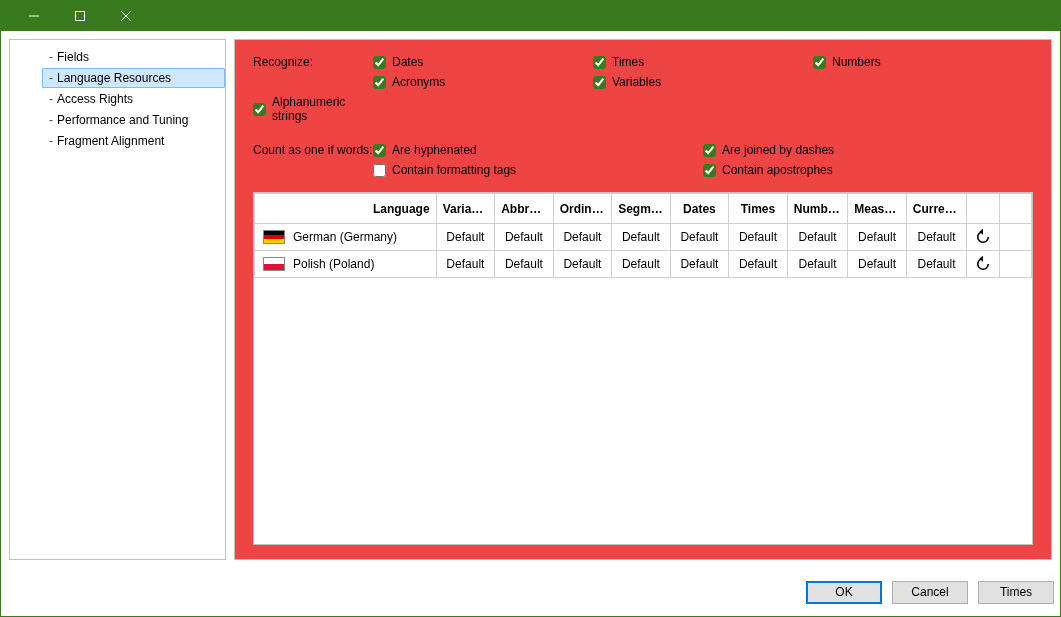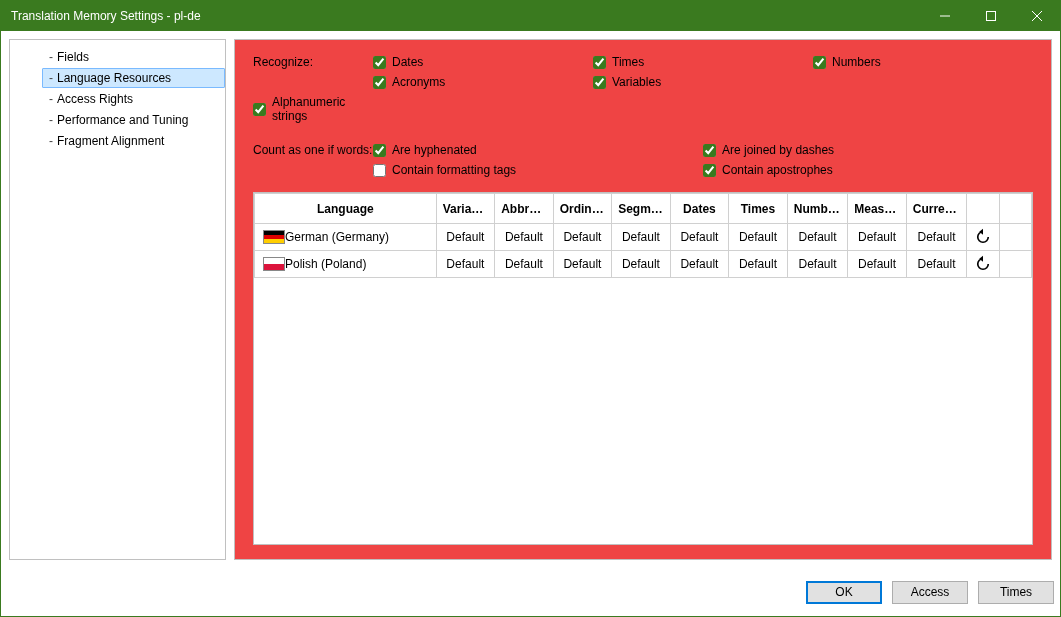--- a/index.html
+++ b/index.html
@@ -21,40 +21,39 @@
   .tree-item.selected { background: #cde8ff; border: 1px solid #7abaff; }
   .main-panel { flex: 1; border: 1px solid #c0c0c0; background: #ef4444; padding: 14px 18px; display:flex; flex-direction:column; }
   .form-grid { display: grid; grid-template-columns: 120px 220px 220px 220px; row-gap: 4px; align-items: start; }
   .form-label { padding-top: 1px; }
   .chk { display:flex; align-items:center; gap:6px; padding:1px 0; }
   .chk input { accent-color: #3a7a1f; margin:0; width:13px; height:13px; }
   .count-row { display:grid; grid-template-columns: 120px 330px 330px; row-gap:4px; margin-top: 18px; }
   .table-wrap { margin-top: 14px; border:1px solid #c0c0c0; flex:1; background:#fff; overflow:hidden; }
   table { border-collapse: collapse; width: 100%; table-layout: fixed; }
   th, td { border: 1px solid #d0d0d0; font-size: 12px; padding: 0; }
-  th { background: #fff; font-weight: bold; text-align: center; height: 30px; padding: 0 6px; overflow:hidden; text-overflow:ellipsis; white-space:nowrap; }
+  th { background: #fff; font-weight: bold; text-align: right; height: 30px; padding: 0 6px; overflow:hidden; text-overflow:ellipsis; white-space:nowrap; }
   th.center, td.center { text-align:center; }
   td { height: 27px; }
   td .cell { padding: 0 6px; white-space:nowrap; overflow:hidden; text-overflow:ellipsis; }
   td.center .cell { text-align:center; }
-  .lang-cell { display:flex; align-items:center; padding-left:8px; height:100%; }
+  .lang-cell { display:flex; align-items:center; gap:8px; padding-left:8px; height:100%; }
   .flag { width:22px; height:14px; border:1px solid #888; flex-shrink:0; }
   .flag-de { background: linear-gradient(to bottom, #000 0 33.3%, #dd0000 33.3% 66.6%, #ffce00 66.6% 100%); }
   .flag-pl { background: linear-gradient(to bottom, #fff 0 50%, #dc143c 50% 100%); }
   .reset-icon { display:flex; align-items:center; justify-content:center; height:100%; cursor:pointer; }
   .footer { height: 48px; display:flex; align-items:center; justify-content:flex-end; gap:10px; padding-right: 6px; }
   .btn { width: 76px; height: 23px; border:1px solid #adadad; background:#e1e1e1; cursor:pointer; display:flex; align-items:center; justify-content:center; font-size:12px; }
   .btn.default { border:1px solid #0078d7; outline:1px solid #0078d7; outline-offset:-2px; }
 </style>
 </head>
 <body>
 
 <div class="window">
   <div class="titlebar">
-    <span class="title">Translation Memory Settings - pl-de</span>
     <div class="winbtns">
       <div class="winbtn">
         <svg width="10" height="10" viewBox="0 0 10 10">
             <line x1="0" y1="5" x2="10" y2="5" stroke="#fff" stroke-width="1"></line>
           </svg>
       </div>
       <div class="winbtn">
         <svg width="10" height="10" viewBox="0 0 10 10">
             <rect x="0.5" y="0.5" width="9" height="9" fill="none" stroke="#fff" stroke-width="1"></rect>
           </svg>
@@ -276,19 +275,19 @@
       </div>
 
     </div>
   </div>
 
   <div class="footer">
     <div class="btn default">
         <span>OK</span>
       </div>
     <div class="btn">
-        <span>Access</span>
+        <span>Cancel</span>
       </div>
     <div class="btn">
         <span>Times</span>
       </div>
   </div>
 </div>
 
 </body></html>

